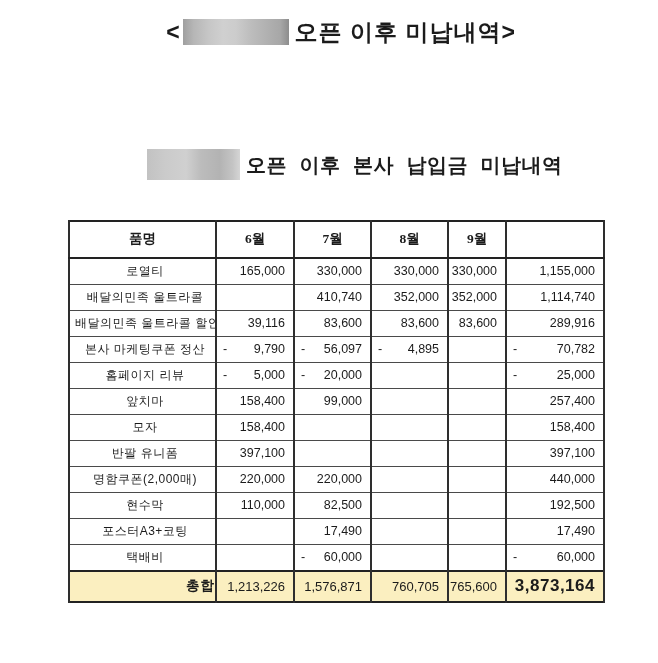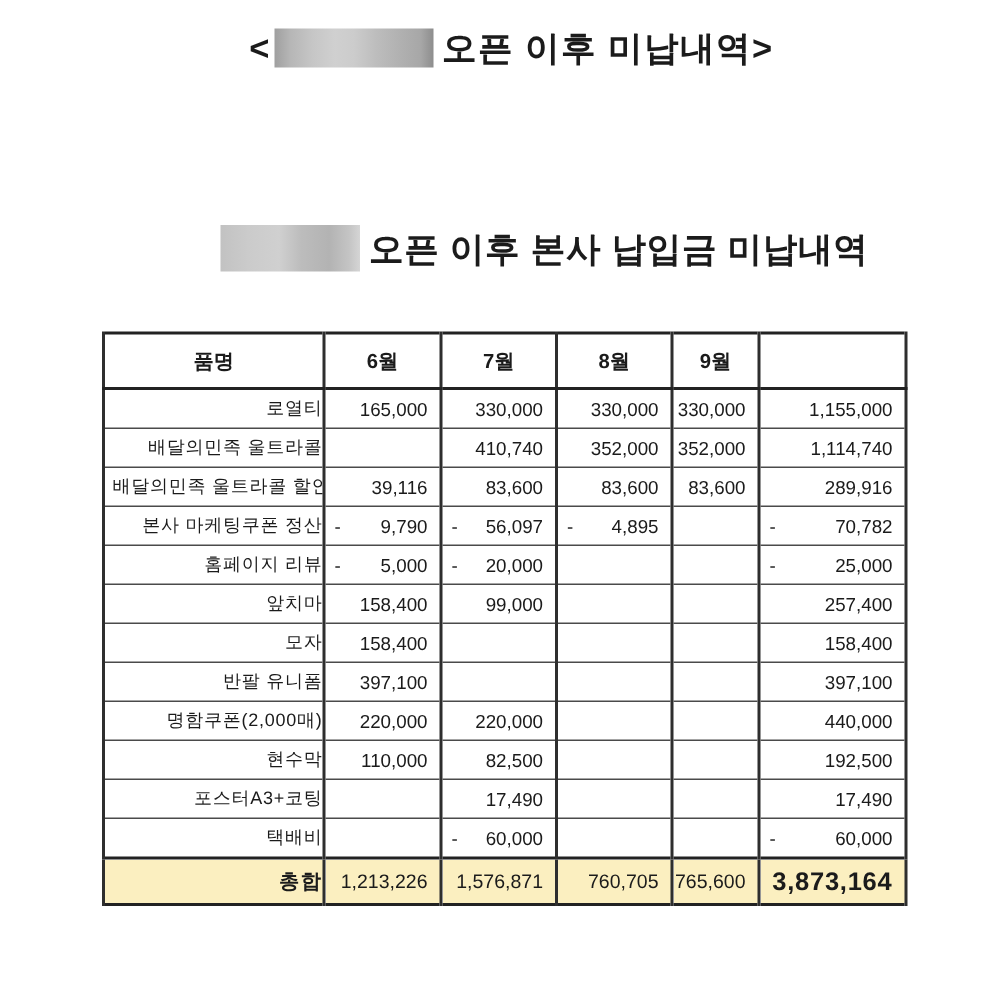--- a/index.html
+++ b/index.html
@@ -19,25 +19,26 @@
     font-size:23px;
     font-weight:bold;
     letter-spacing:1px;
     line-height:32px;
     white-space:nowrap;
     margin-left:24px;
   }
   .title2{
     margin-top:100px;
     margin-left:147px;
-    font-size:23px;
+    font-size:20px;
     font-weight:bold;
     letter-spacing:0.5px;
     line-height:34px;
     white-space:nowrap;
+    font-family:Liberation Mono, monospace;
   }
   .redact{
     display:inline-block;
     vertical-align:middle;
     margin:0 6px 4px 2px;
   }
   .redact1{
     width:106px;height:26px;
     background:linear-gradient(90deg,
       #9f9f9f 0%,#b6b6b6 10%,#c6c6c6 24%,#d0d0d0 38%,
@@ -75,24 +76,25 @@
     padding:0;
     overflow:hidden;
     white-space:nowrap;
   }
   thead th{
     height:35px;
     font-size:13.5px;
     font-weight:bold;
     vertical-align:middle;
     border-bottom:2px solid #222222;
+    font-family:Liberation Serif, serif;
   }
   tbody td{height:25px;vertical-align:middle;font-size:12.5px;}
   td.name-cell{
-    text-align:right;
+    text-align:center;
     padding-left:5px;
     font-size:12px;
     letter-spacing:0.5px;
   }
   td.num-cell .cellwrap{
     display:flex;
     align-items:center;
     justify-content:flex-end;
     padding:0 8px 0 6px;
     height:100%;

